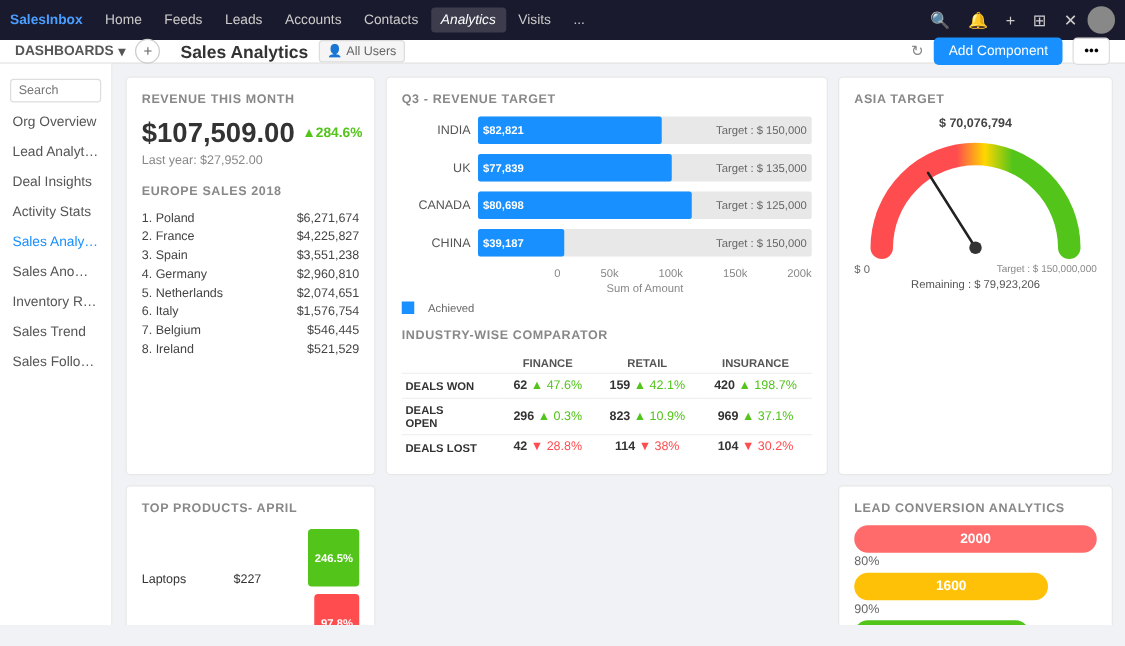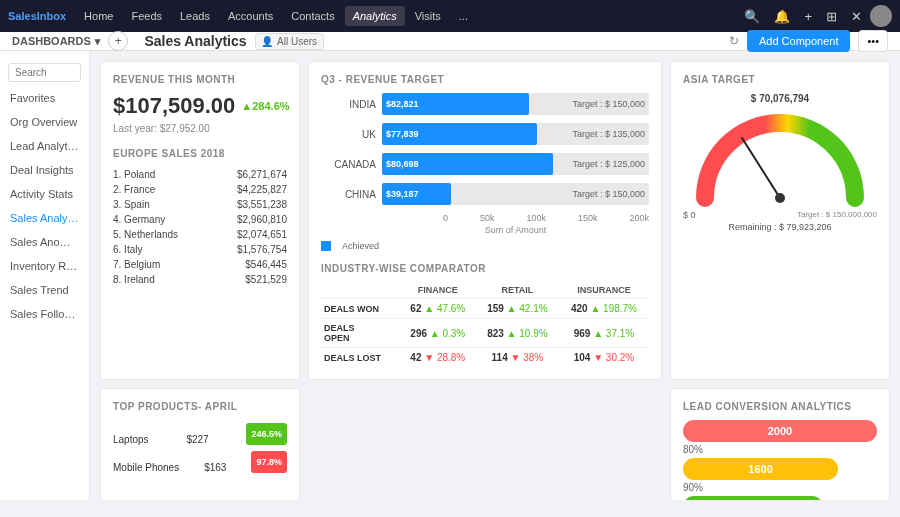--- a/index.html
+++ b/index.html
@@ -48,21 +48,21 @@
     .revenue-badge { color: #52c41a; font-size: 11px; display: flex; align-items: center; }
     .revenue-last-year { font-size: 10px; color: #888; margin-top: 4px; }
     .europe-section { margin-top: 14px; }
     .europe-list { margin-top: 6px; }
     .europe-row { display: flex; justify-content: space-between; font-size: 10px; padding: 2px 0; color: #444; }
     .europe-row .amount { font-weight: 500; }
 
     
     .products-card { grid-column: 1; grid-row: 2; }
     .product-row { display: flex; justify-content: space-between; align-items: flex-end; padding: 3px 0; font-size: 10px; }
-    .product-badge { border-radius: 3px; padding: 6px 5px; font-size: 9px; color: white; font-weight: 600; }
+    .product-badge { border-radius: 3px; padding: 18px 5px; font-size: 9px; color: white; font-weight: 600; }
     .badge-green { background: #52c41a; }
     .badge-red { background: #ff4d4f; }
 
     
     .q3-card { grid-column: 2; grid-row: 1; }
     .bar-chart { margin-top: 8px; }
     .bar-row { display: flex; align-items: center; margin-bottom: 8px; gap: 6px; }
     .bar-label { width: 55px; font-size: 10px; color: #555; text-align: right; flex-shrink: 0; }
     .bar-container { position: relative; flex: 1; height: 22px; background: #e8e8e8; border-radius: 2px; }
     .bar-fill { height: 100%; background: #1890ff; border-radius: 2px; display: flex; align-items: center; padding-left: 4px; }
@@ -132,21 +132,20 @@
     <button class="more-btn">•••</button>
   </div>
 </div>
 
 <div class="main">
 
   <div class="sidebar">
     <div class="sidebar-search">
       <input type="text" placeholder="Search" style="">
     </div>
-    <div class="sidebar-item">Favorites</div>
     <div class="sidebar-item">Org Overview</div>
     <div class="sidebar-item">Lead Analytics</div>
     <div class="sidebar-item">Deal Insights</div>
     <div class="sidebar-item">Activity Stats</div>
     <div class="sidebar-item active">Sales Analytics</div>
     <div class="sidebar-item">Sales Anomalies</div>
     <div class="sidebar-item">Inventory Reports</div>
     <div class="sidebar-item">Sales Trend</div>
     <div class="sidebar-item">Sales Follow-up T</div>
   </div>

